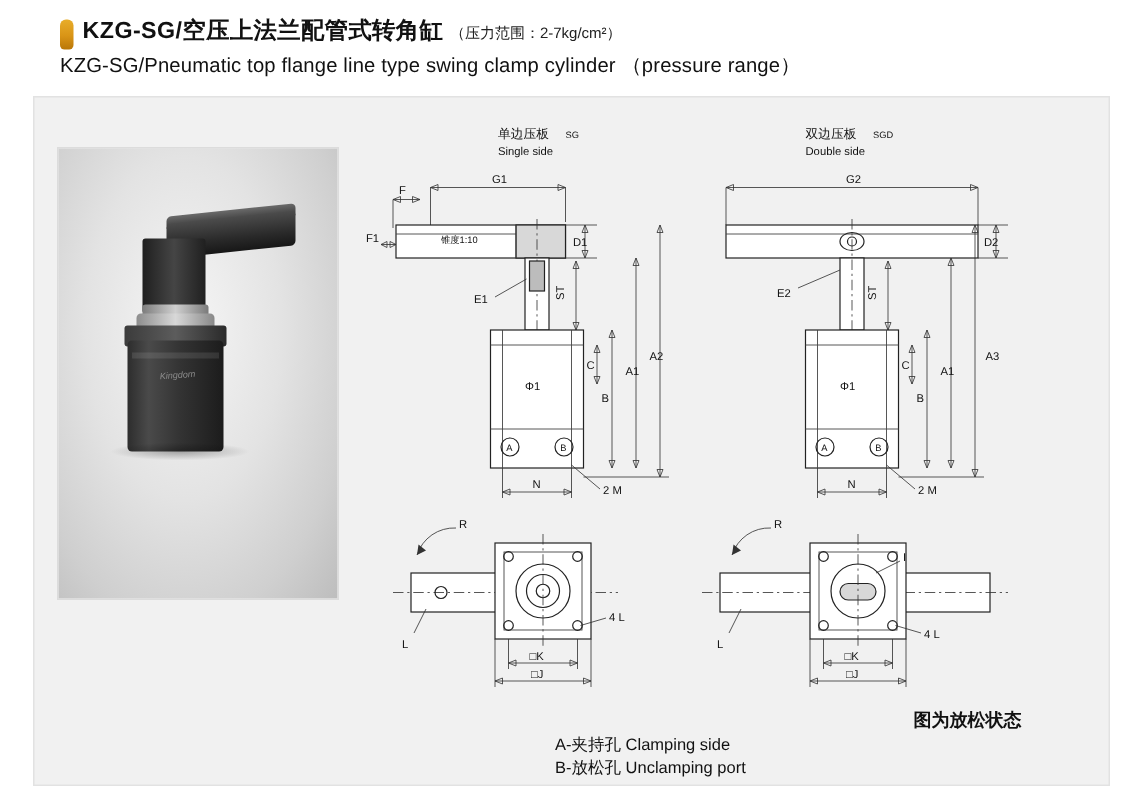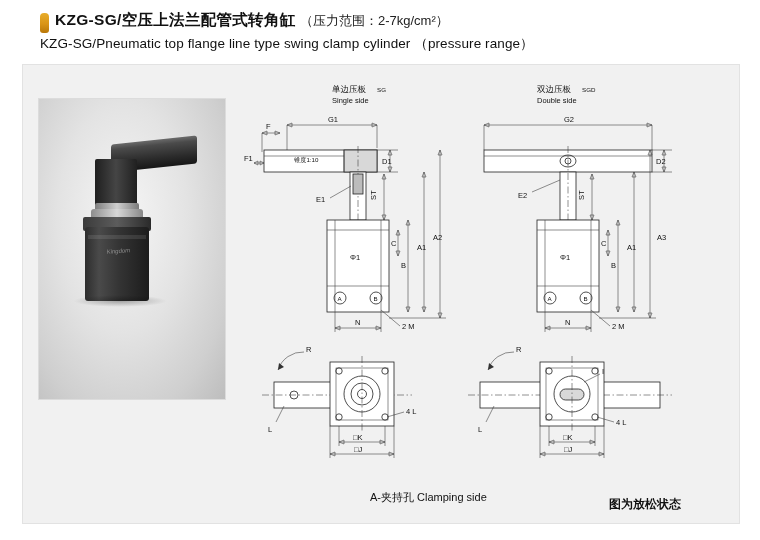--- a/index.html
+++ b/index.html
@@ -12,21 +12,21 @@
 
   
   .header{position:absolute;left:40px;top:10px;width:700px;}
   .title-row{display:flex;align-items:flex-start;gap:6px;}
   .bullet{
     width:9px;height:20px;border-radius:4px 4px 3px 3px;
     background:linear-gradient(180deg,#e8ad2a 0%, #d99416 55%, #b97708 100%);
     margin-top:3px;flex:none;
   }
   .title-cn{font-size:15.5px;font-weight:bold;letter-spacing:.3px;color:#111;}
-  .title-paren{font-size:13px;font-weight:normal;color:#222;}
+  .title-paren{font-size:10px;font-weight:normal;color:#222;}
   .title-en{
     font-size:13.5px;color:#111;margin-left:0;margin-top:2px;letter-spacing:.1px;
   }
 
   
   .panel{
     position:absolute;left:22px;top:64px;width:716px;height:458px;
     background:#f1f1f1;border:1px solid #e2e2e2;
   }
 
@@ -93,21 +93,21 @@
   .fill-gr{fill:#d8d8d8;stroke:#222;stroke-width:.8;}
   .fill-dk{fill:#bcbcbc;stroke:#222;stroke-width:.8;}
   .t{font-family:"Liberation Sans", sans-serif;font-size:7.5px;fill:#111;}
   .t-sm{font-family:"Liberation Sans", sans-serif;font-size:6.2px;fill:#111;}
   .t-cn{font-family:"Liberation Sans", sans-serif;font-size:8.5px;fill:#111;}
   .t-en{font-family:"Liberation Sans", sans-serif;font-size:7.5px;fill:#111;}
 
   
   .cap{position:absolute;font-size:11px;color:#111;}
   .cap-a{left:370px;top:490px;line-height:15px;}
-  .cap-b{left:585px;top:496px;font-size:12px;font-weight:bold;padding-left:24px;}
+  .cap-b{left:585px;top:472px;font-size:12px;font-weight:bold;padding-left:24px;}
 </style>
 </head>
 <body>
 
 <div class="page">
 
   <div class="header">
     <div class="title-row">
       <div class="bullet"></div>
       <div>
@@ -372,16 +372,17 @@
       <text class="t" x="332" y="382">□J</text>
       <line class="dim" x1="308" y1="356" x2="308" y2="388"></line>
       <line class="dim" x1="372" y1="356" x2="372" y2="388"></line>
     </g>
 
   </svg>
   </div>
 
   <div class="cap cap-a">
     <div>A-夹持孔 Clamping side</div>
+    <div>B-放松孔 Unclamping port</div>
   </div>
   <div class="cap cap-b">图为放松状态</div>
 
 </div>
 
 </body></html>

